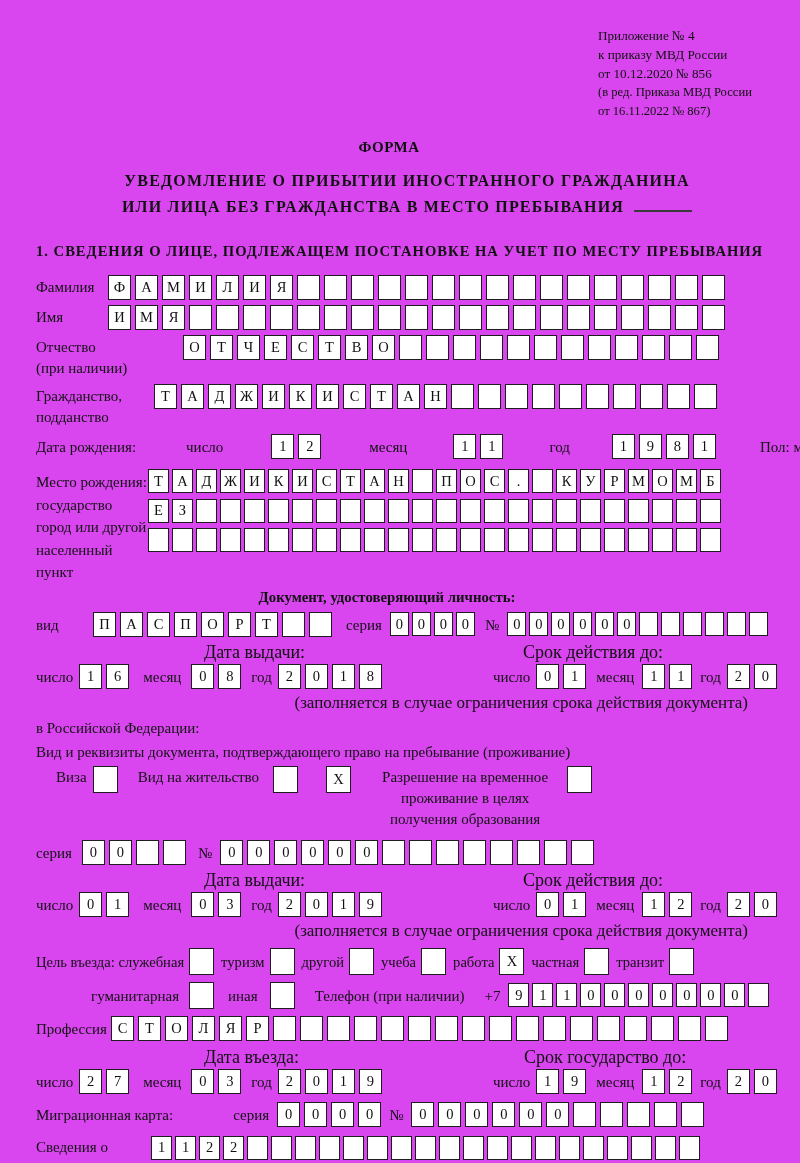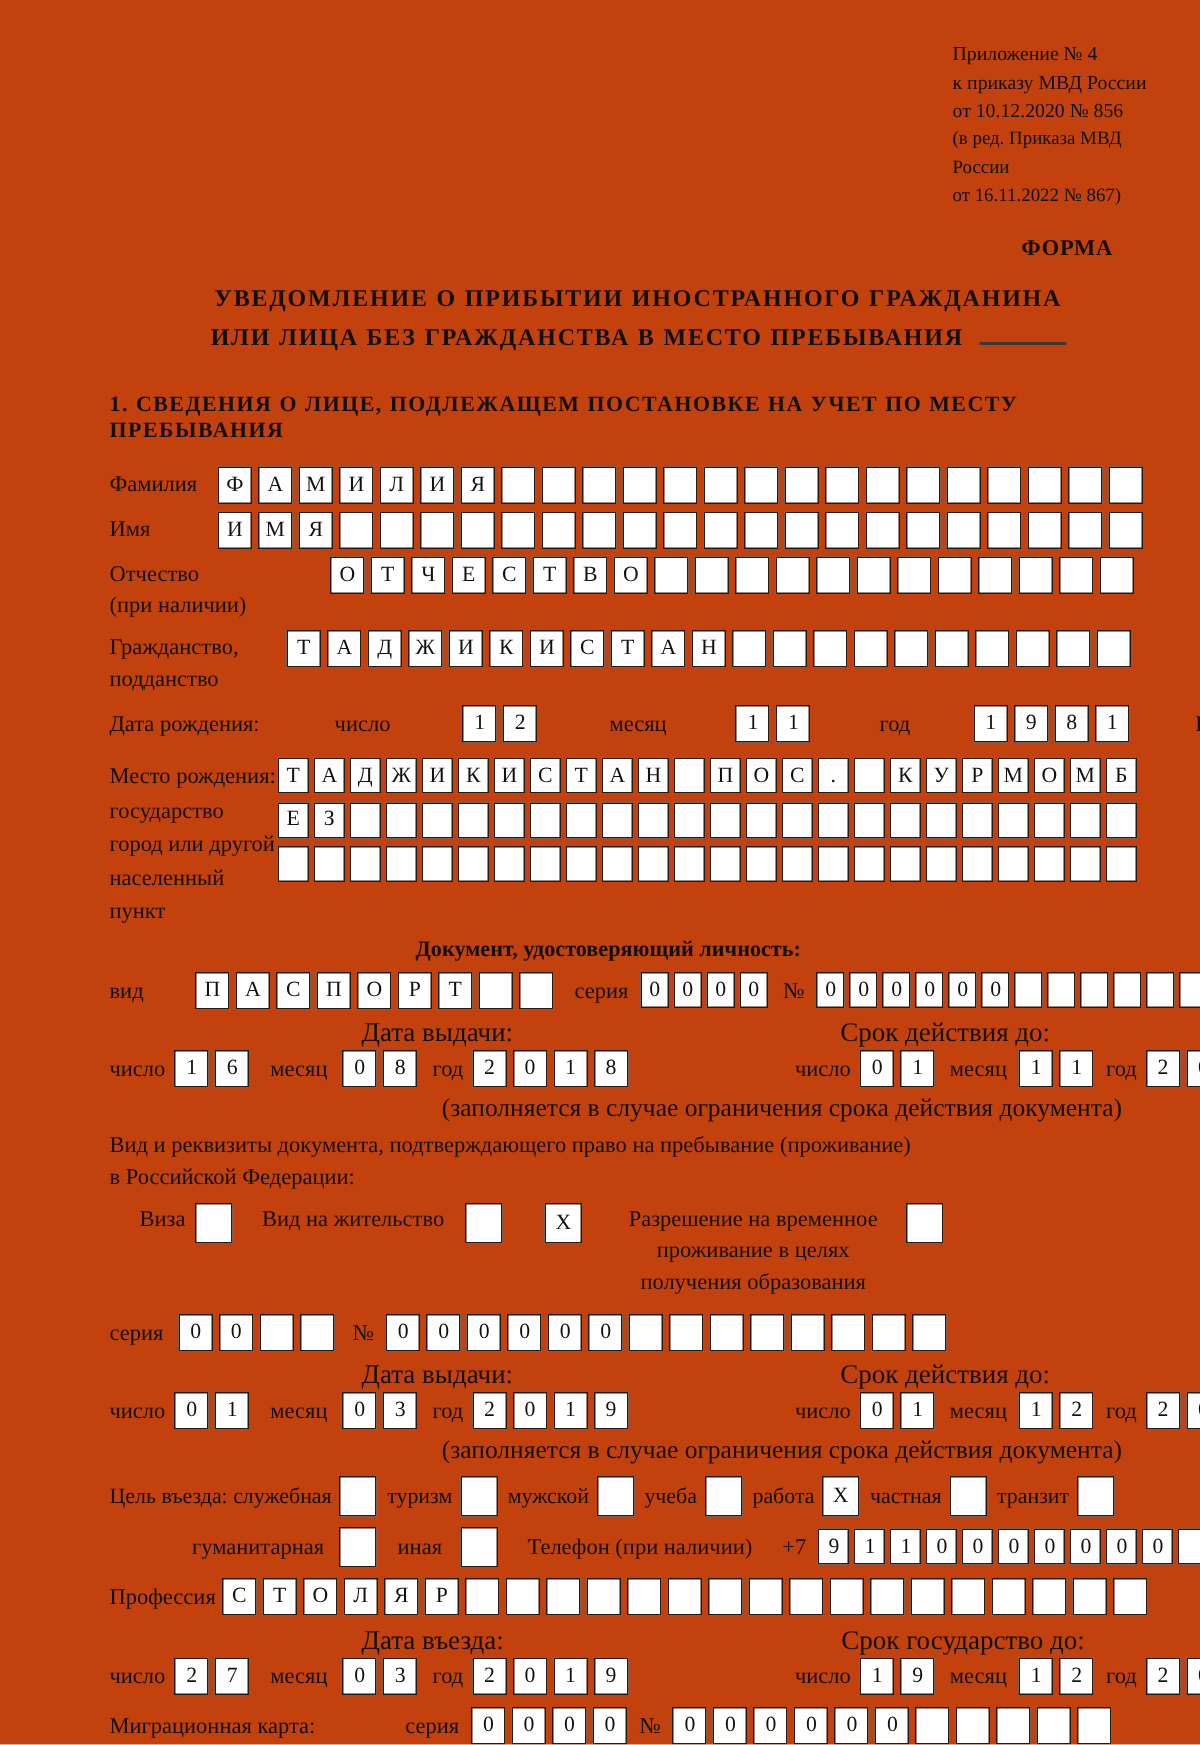--- a/index.html
+++ b/index.html
@@ -1,24 +1,24 @@
 <!DOCTYPE html>
 <html><head>
 <meta charset="utf-8">
 <style>
   html,body{margin:0;padding:0;background:#fff;}
   .page{
-    width:800px;height:1163px;box-sizing:border-box;background:#c2410c;
-    padding:26px 22px 10px 73px;overflow:hidden;
+    width:800px;height:1163px;box-sizing:border-box;background:#d946ef;
+    padding:26px 22px 10px 36px;overflow:hidden;
     font-family:"Liberation Serif","DejaVu Serif",serif;color:#111;
   }
   
   .annex{margin-left:562px;font-size:13.2px;line-height:19px;}
   .annex .ed{font-size:12.6px;}
-  .forma{font-weight:bold;font-size:15px;text-align:right;margin:18px 36px 0 0;letter-spacing:.5px;}
+  .forma{font-weight:bold;font-size:15px;text-align:center;margin:18px 36px 0 0;letter-spacing:.5px;}
   .title{font-weight:bold;font-size:16px;line-height:26px;text-align:center;margin-top:12px;letter-spacing:1.2px;}
   .blank{display:inline-block;width:58px;border-bottom:2.2px solid #3a3a3a;margin-left:10px;}
   .sec{font-weight:bold;font-size:14.6px;margin:23px 0 15px 0;letter-spacing:1px;}
   
   .row{display:flex;align-items:flex-start;margin-bottom:5px;font-size:15px;line-height:21px;}
   .ai-c{align-items:center;}
   .lbl{flex:none;padding-top:2px;font-family:Liberation Serif, serif;}
   
   .bg{display:inline-flex;gap:4px;flex:none;}
   .bx{flex:none;width:23px;height:25px;box-sizing:border-box;border:1.7px solid #1d1d1d;
@@ -386,22 +386,22 @@
       <span class="lbl ml8">год</span>
       <div class="bg ml6">
           <div class="bx">2</div>
           <div class="bx">0</div>
         </div>
     </div>
   </div>
 
   <div class="note">(заполняется в случае ограничения срока действия документа)</div>
 
+  <div class="resline" style="margin-bottom:7px;">в Российской Федерации:</div>
   <div class="resline">Вид и реквизиты документа, подтверждающего право на пребывание (проживание)</div>
-  <div class="resline" style="margin-bottom:7px;">в Российской Федерации:</div>
 
   <div class="row cbrow">
     <div class="cbitem">
       <span class="lbl">Виза</span>
       <div class="bg cb ml6">
           <div class="bx"></div>
         </div>
     </div>
     <div class="cbitem ml16">
       <span class="lbl">Вид на жительство</span>
@@ -497,21 +497,21 @@
 
   <div class="row ai-c purpose">
     <span class="pl">Цель въезда: служебная</span>
     <div class="bg cb">
         <div class="bx"></div>
       </div>
     <span class="pl">туризм</span>
     <div class="bg cb">
         <div class="bx"></div>
       </div>
-    <span class="pl">мужской</span>
+    <span class="pl">другой</span>
     <div class="bg cb">
         <div class="bx"></div>
       </div>
     <span class="pl">учеба</span>
     <div class="bg cb">
         <div class="bx"></div>
       </div>
     <span class="pl">работа</span>
     <div class="bg cb">
         <div class="bx">X</div>

